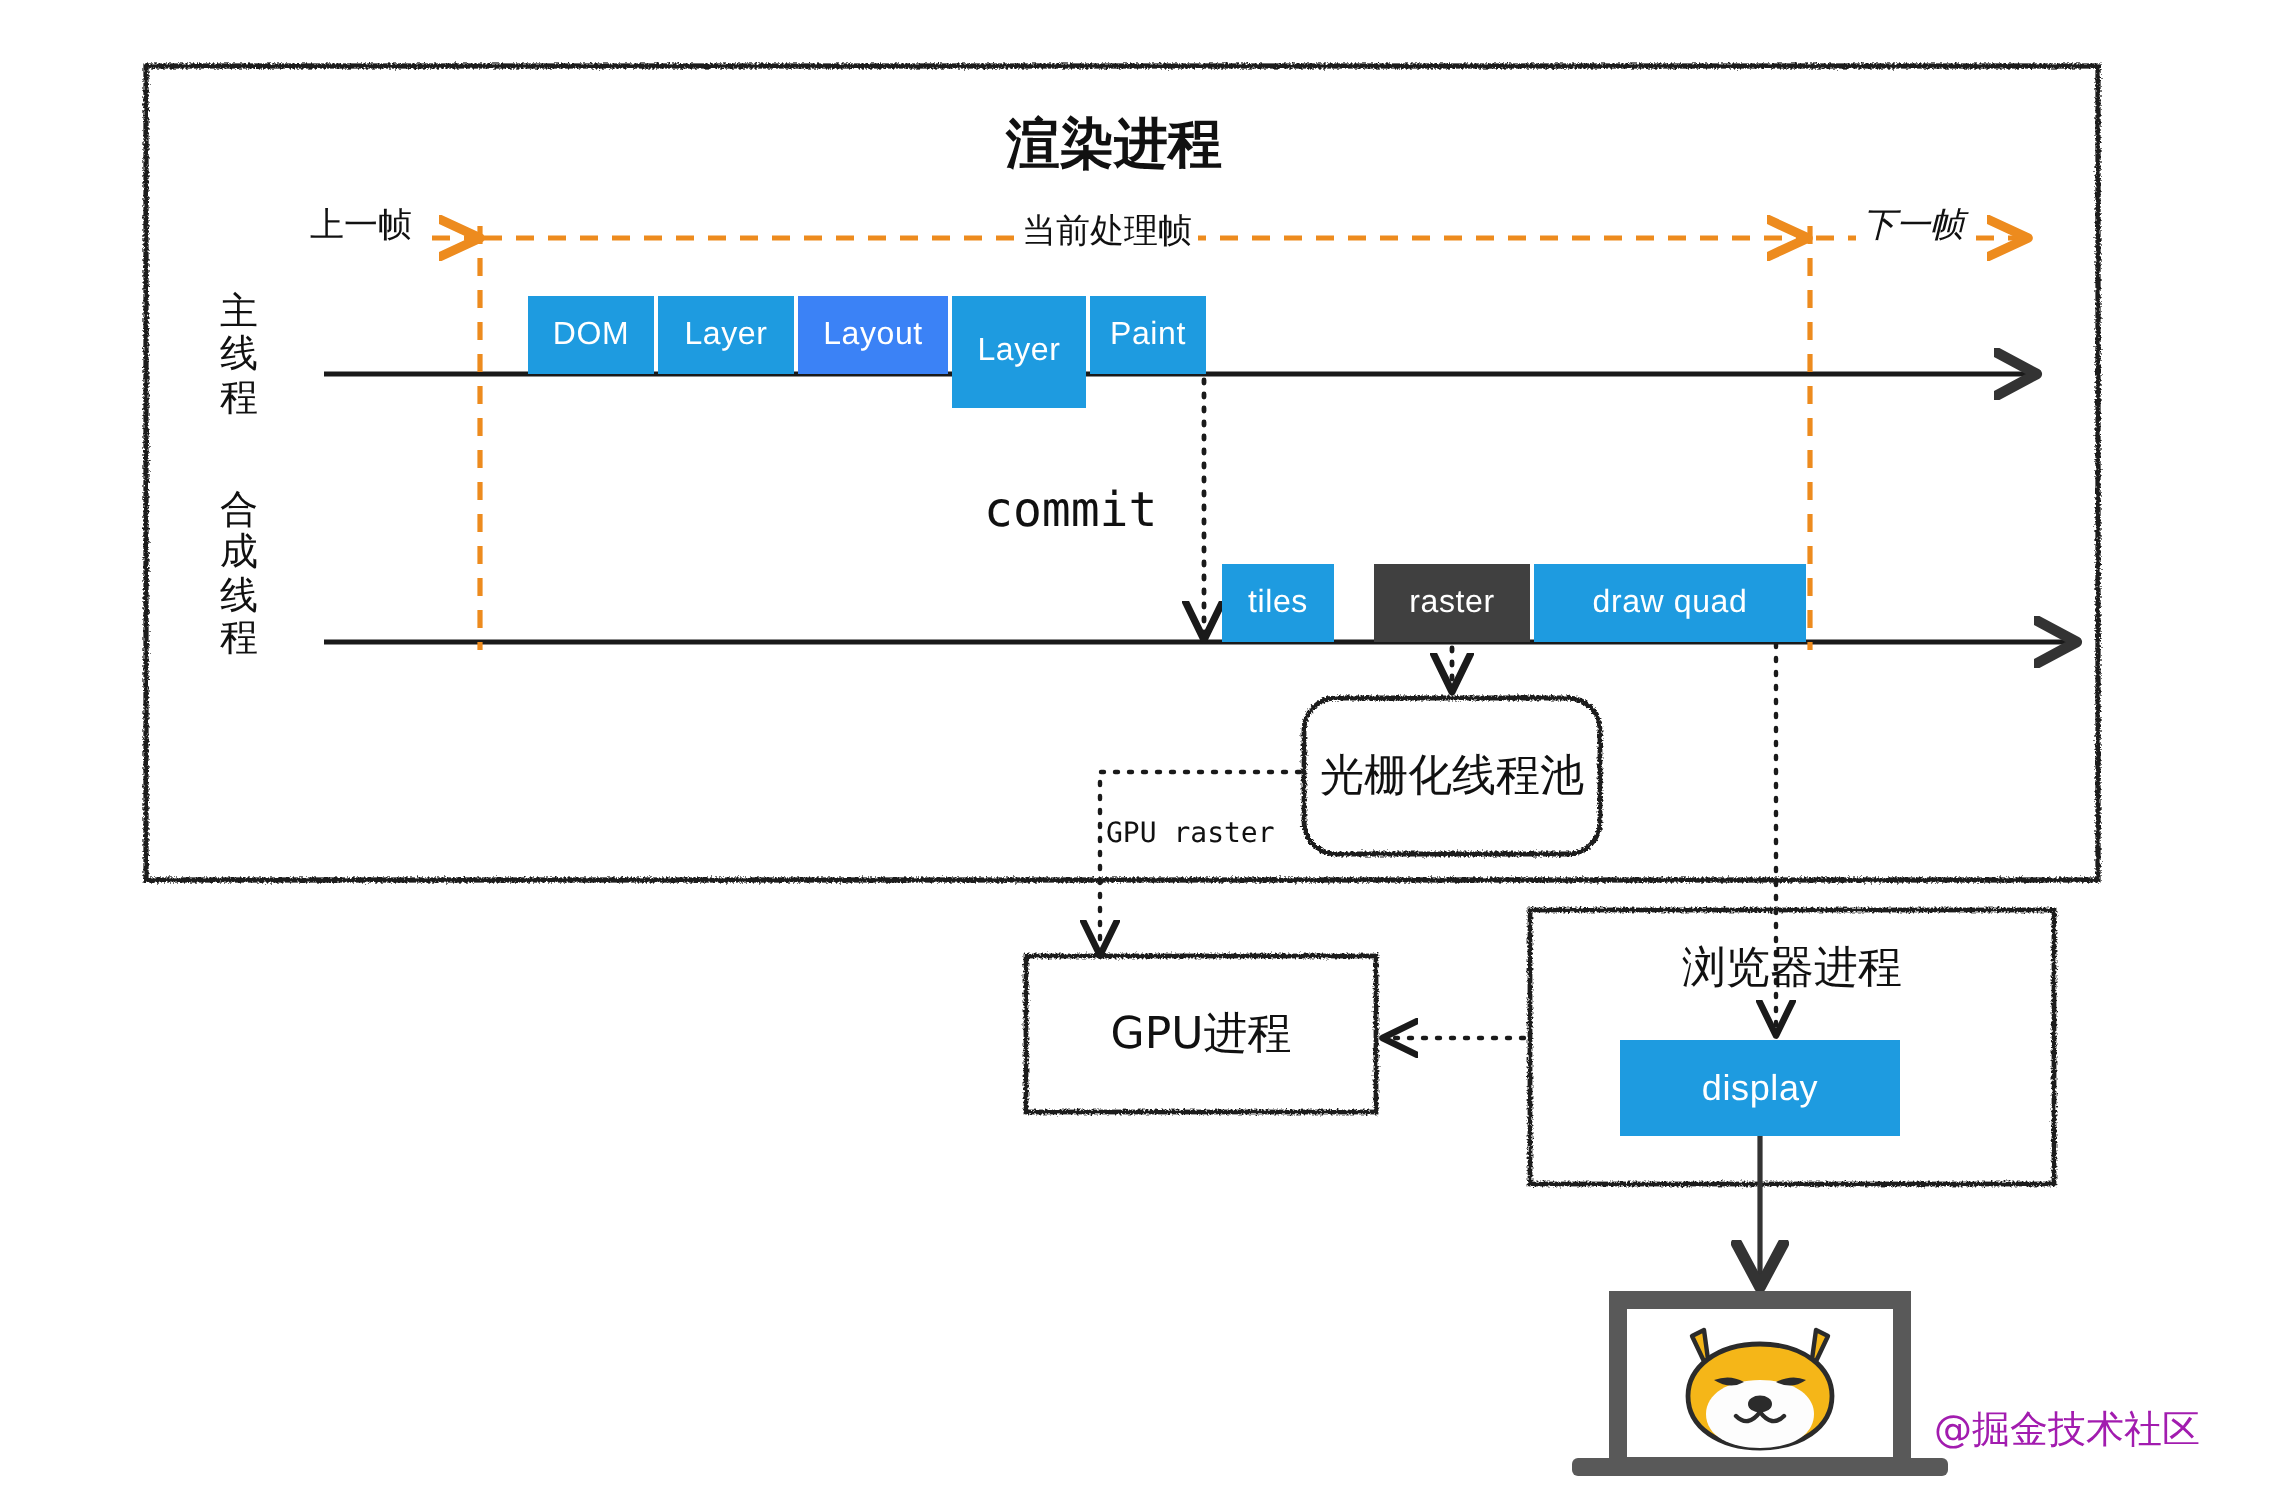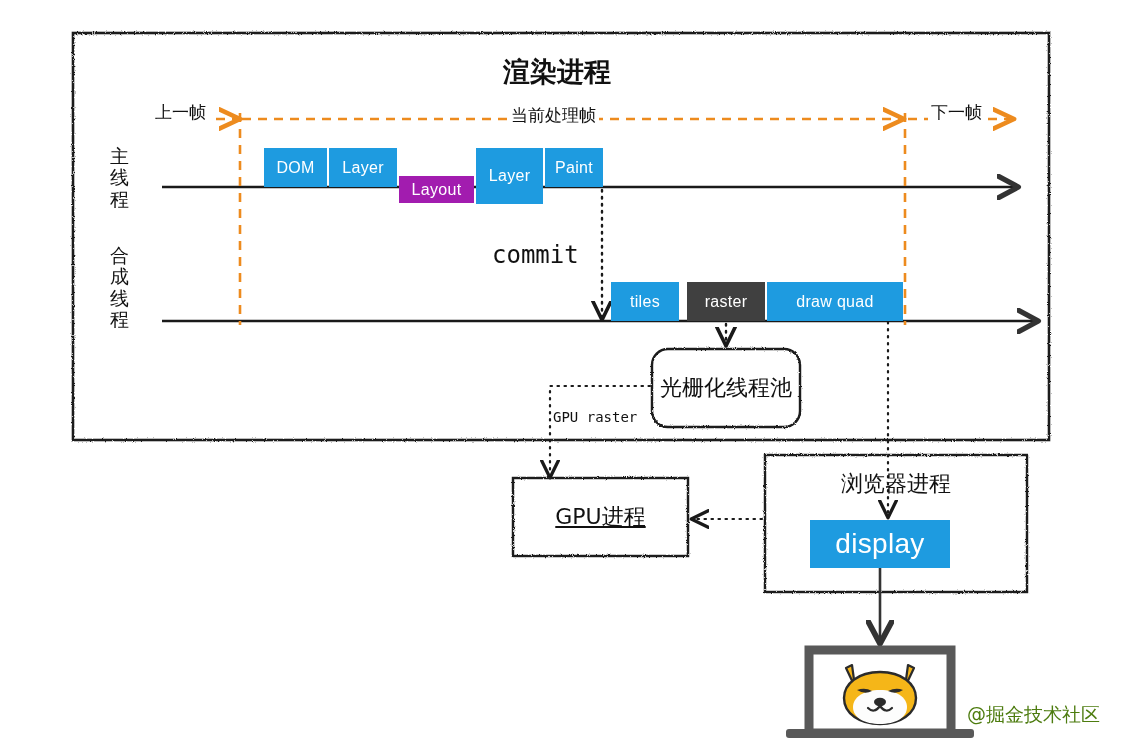--- a/index.html
+++ b/index.html
@@ -11,21 +11,21 @@
   .boxtext{position:absolute;display:flex;align-items:center;justify-content:center;
            color:#ffffff;font-size:16px;letter-spacing:.3px;}
   .vlabel{position:absolute;display:flex;flex-direction:column;align-items:center;
           font-size:19px;line-height:1.12;}
   .procname{position:absolute;display:flex;align-items:center;justify-content:center;
             font-size:22px;}
   .tinylbl{position:absolute;font-size:14px;font-family:"DejaVu Sans Mono","Liberation Mono",monospace;}
   .orangelbl{position:absolute;font-size:17px;background:#ffffff;padding:0 3px;}
   .commitlbl{position:absolute;font-size:24px;font-family:"DejaVu Sans Mono","Liberation Mono",monospace;}
   .title{position:absolute;font-size:27px;font-weight:600;}
-  .wm{position:absolute;font-size:19px;color:#4d7c0f;}
+  .wm{position:absolute;font-size:19px;color:#a21caf;}
 </style>
 </head>
 <body>
 
 <div id="stage">
 
   <svg width="1142" height="745">
     <defs>
       <filter id="rough" x="-12%" y="-12%" width="124%" height="124%">
         <feTurbulence type="fractalNoise" baseFrequency="0.9" numOctaves="3" seed="7" result="n"></feTurbulence>
@@ -119,49 +119,49 @@
       <path d="M888,691 q8,-4 15,-1 q-7,5 -15,1 z" fill="#2b2b2b"></path>
       <ellipse cx="880" cy="702" rx="6" ry="4.2" fill="#2b2b2b"></ellipse>
       <path d="M880,706 q-6,8 -12,2 M880,706 q6,8 12,2" fill="none" stroke="#2b2b2b" stroke-width="2.2" stroke-linecap="round"></path>
     </g>
   </svg>
 
   <div class="title cjk" style="left:503px;top:54px;">渲染进程</div>
 
   <div class="orangelbl cjk" style="left:152px;top:101px;">上一帧</div>
   <div class="orangelbl cjk" style="left:508px;top:104px;text-align:center;">当前处理帧</div>
-  <div class="orangelbl cjk" style="left:928px;top:101px;">下一帧</div>
+  <div class="orangelbl cjk" style="left:928px;top:101px;font-style:italic;">下一帧</div>
 
   <div class="vlabel cjk" style="left:110px;top:146px;">
 
   <span>主</span>
       <span>线</span>
       <span>程</span>
     </div>
   <div class="vlabel cjk" style="left:110px;top:245px;">
 
   <span>合</span>
       <span>成</span>
       <span>线</span>
       <span>程</span>
     </div>
 
   <div class="boxtext" style="left:264px;top:148px;width:63px;height:39px;background:#1E9BE0;">DOM</div>
   <div class="boxtext" style="left:329px;top:148px;width:68px;height:39px;background:#1E9BE0;">Layer</div>
-  <div class="boxtext" style="left:399px;top:148px;width:75px;height:27px;background:#a21caf;margin-top:28px;">Layout</div>
+  <div class="boxtext" style="left:399px;top:148px;width:75px;height:39px;background:#3b82f6;">Layout</div>
   <div class="boxtext" style="left:476px;top:148px;width:67px;height:56px;background:#1E9BE0;">Layer</div>
   <div class="boxtext" style="left:545px;top:148px;width:58px;height:39px;background:#1E9BE0;">Paint</div>
 
-  <div class="boxtext" style="left:611px;top:282px;width:68px;height:39px;background:#1E9BE0;">tiles</div>
+  <div class="boxtext" style="left:611px;top:282px;width:56px;height:39px;background:#1E9BE0;">tiles</div>
   <div class="boxtext" style="left:687px;top:282px;width:78px;height:39px;background:#404040;">raster</div>
   <div class="boxtext" style="left:767px;top:282px;width:136px;height:39px;background:#1E9BE0;">draw quad</div>
 
   <div class="commitlbl" style="left:492px;top:241px;">commit</div>
   <div class="tinylbl" style="left:553px;top:409px;">GPU raster</div>
 
   <div class="procname cjk" style="left:652px;top:349px;width:148px;height:78px;">光栅化线程池</div>
-  <div class="procname cjk" style="left:513px;top:478px;width:175px;height:78px;text-decoration:underline;">GPU进程</div>
+  <div class="procname cjk" style="left:513px;top:478px;width:175px;height:78px;">GPU进程</div>
   <div class="procname cjk" style="left:765px;top:462px;width:262px;height:44px;">浏览器进程</div>
 
-  <div class="boxtext" style="left:810px;top:520px;width:140px;height:48px;background:#1E9BE0;font-size:28px;">display</div>
+  <div class="boxtext" style="left:810px;top:520px;width:140px;height:48px;background:#1E9BE0;font-size:18px;">display</div>
 
   <div class="wm cjk" style="left:967px;top:702px;">@掘金技术社区</div>
 </div>
 
 </body></html>

